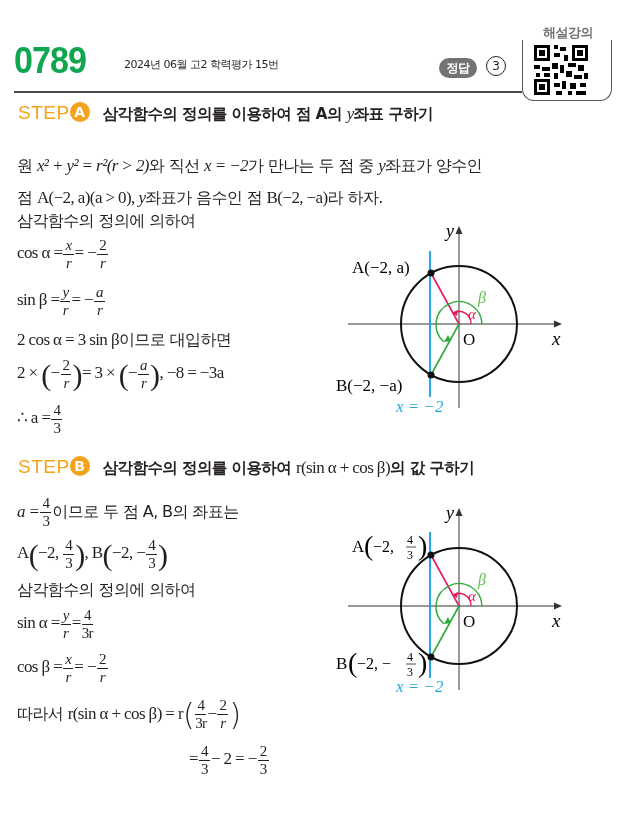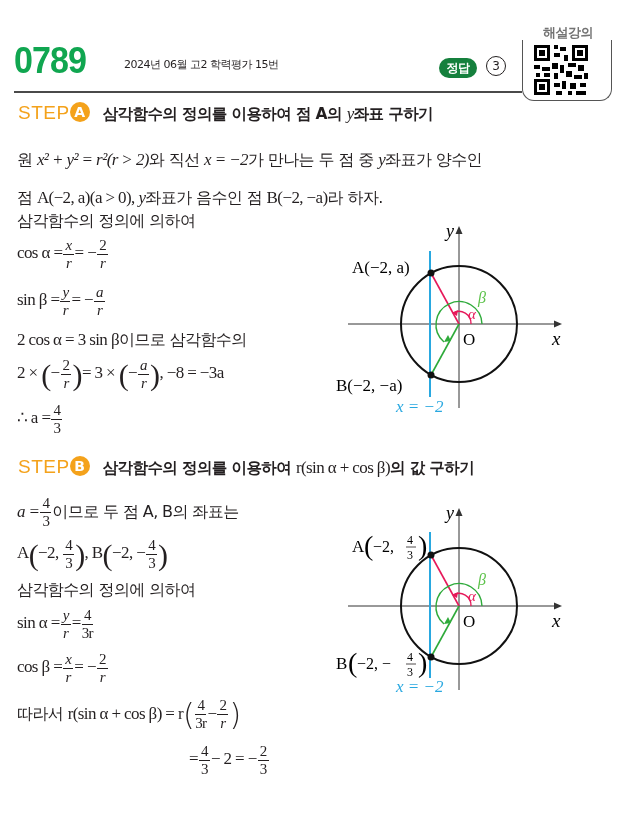--- a/index.html
+++ b/index.html
@@ -6,21 +6,21 @@
   body { width:620px; height:822px; background:#fff; position:relative; overflow:hidden;
          font-family:"DejaVu Sans","Liberation Sans",sans-serif; color:#231f20; }
   .abs { position:absolute; }
   .serif { font-family:Liberation Serif, serif; }
   .it { font-style:italic; font-family:"Liberation Serif","DejaVu Serif",serif; }
   
   #num { left:14px; top:40px; font-family:"Liberation Sans",sans-serif; font-weight:bold; font-size:37px;
          color:#10a650; letter-spacing:-1px; transform:scaleX(0.92); transform-origin:left; }
   #source { left:124px; top:57px; font-size:11px; letter-spacing:-0.5px; }
   #rule { left:14px; top:91px; width:508px; height:2px; background:#4a4a4a; }
-  #answer-badge { left:439px; top:58px; width:38px; height:20px; border-radius:10px; background:#15803d;
+  #answer-badge { left:439px; top:58px; width:38px; height:20px; border-radius:10px; background:#737373;
                   color:#fff; font-size:12px; font-weight:bold; text-align:center; line-height:20px; letter-spacing:-0.5px; }
   #answer-val { left:486px; top:56px; width:18px; height:18px; border:1.3px solid #231f20; border-radius:50%;
                 font-size:12px; text-align:center; line-height:18px; }
   #qr-label { left:532px; top:24px; width:72px; text-align:center; color:#737373; font-weight:bold; font-size:13px; letter-spacing:-0.5px;}
   #qr-box { left:522px; top:40px; width:88px; height:60px; border:1.4px solid #555; border-top:none; border-radius:0 0 12px 12px; }
   #qr { left:532px; top:43px; width:58px; height:54px; }
   
   .step { font-family:"Liberation Sans",sans-serif; color:#f4a21b; font-size:19px; letter-spacing:0.5px; }
   .step-badge { display:inline-block; width:20px; height:20px; border-radius:50%; background:#f4a21b; color:#fff;
                 font-size:14px; font-weight:bold; text-align:center; line-height:20px; vertical-align:2px; }
@@ -79,21 +79,21 @@
       <rect x="18" y="24" width="2" height="2"></rect>
       <rect x="22" y="24" width="5" height="2"></rect>
   </g>
 </svg>
 
 <div class="abs" style="left:18px;top:102px;">
   <span class="step">STEP</span><span class="step-badge">A</span>
   <span class="step-title" style="margin-left:8px;"><span>삼각함수의 정의를 이용하여 점 A의 </span><span class="it" style="font-weight:normal;font-size:17px">y</span><span>좌표 구하기</span></span>
 </div>
 
-<div class="abs line" style="left:17px;top:150px;">
+<div class="abs line" style="left:17px;top:156px;">
   <span>원 </span><span class="math it">x² + y² = r²(r &gt; 2)</span><span>와 직선 </span><span class="math it">x = −2</span><span>가 만나는 두 점 중 </span><span class="math it">y</span><span>좌표가 양수인</span>
 </div>
 <div class="abs line" style="left:17px;top:188px;">
   <span>점 </span><span class="math">A(−2, a)(a &gt; 0), </span><span class="math it">y</span><span>좌표가 음수인 점 </span><span class="math">B(−2, −a)</span><span>라 하자.</span>
 </div>
 <div class="abs line" style="left:17px;top:211px;">삼각함수의 정의에 의하여</div>
 
 <div class="abs line math" style="left:17px;top:238px;">
   <span>cos α =</span><span class="frac it">
       <span class="n">x</span>
@@ -106,21 +106,21 @@
 <div class="abs line math" style="left:17px;top:285px;">
   <span>sin β =</span><span class="frac it">
       <span class="n">y</span>
       <span class="d">r</span>
     </span><span>= −</span><span class="frac it">
       <span class="n">a</span>
       <span class="d">r</span>
     </span>
 </div>
 <div class="abs line" style="left:17px;top:330px;">
-  <span class="math">2 cos α = 3 sin β</span><span>이므로 삼각함수의</span>
+  <span class="math">2 cos α = 3 sin β</span><span>이므로 대입하면</span>
 </div>
 <div class="abs line math" style="left:17px;top:358px;">
   <span>2 × </span><span class="paren">(</span><span>−</span><span class="frac">
       <span class="n">2</span>
       <span class="d it">r</span>
     </span><span class="paren">)</span><span>= 3 × </span><span class="paren">(</span><span>−</span><span class="frac it">
       <span class="n">a</span>
       <span class="d">r</span>
     </span><span class="paren">)</span><span>,  −8 = −3a</span>
 </div>

